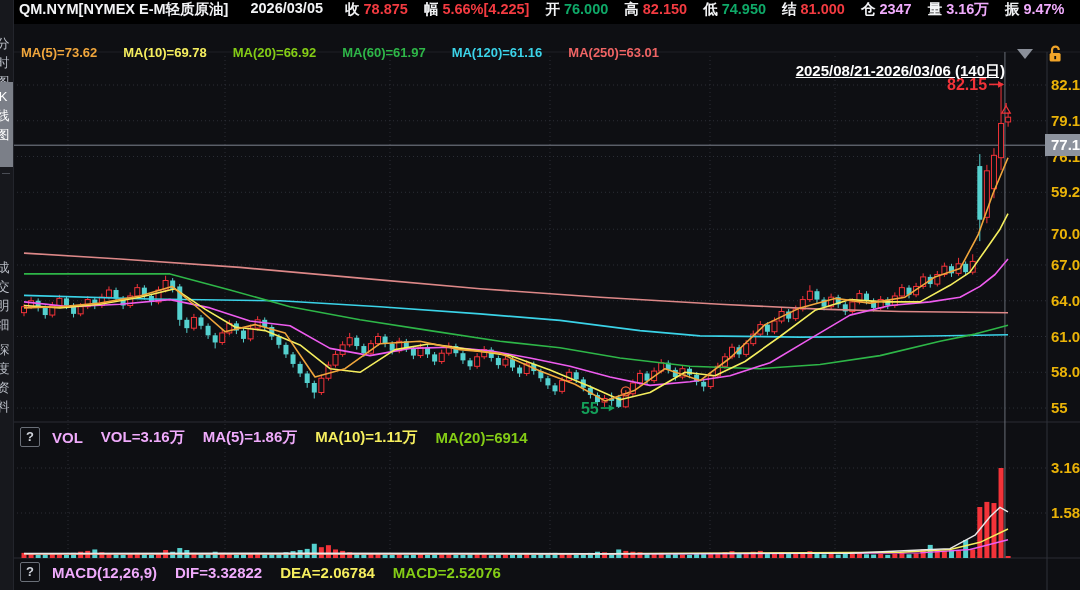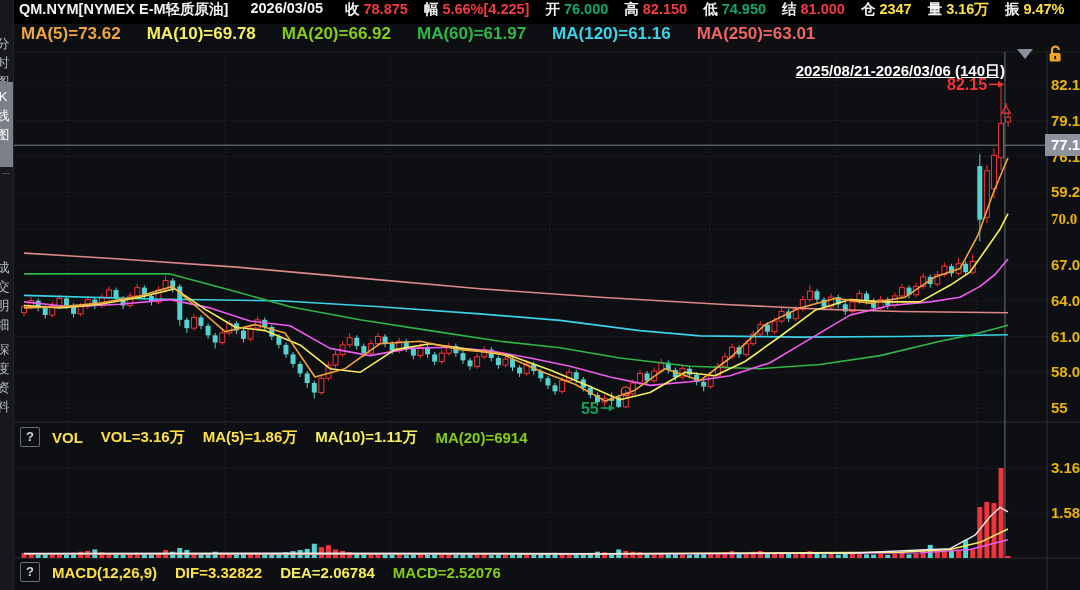--- a/index.html
+++ b/index.html
@@ -20,25 +20,25 @@
   
   #header{position:absolute;left:13px;top:0;width:1067px;height:24px;background:#000000;
           display:flex;align-items:flex-start;font-size:14.5px;font-weight:700;color:#f2f3f5;
           white-space:nowrap;z-index:4;}
   #header .sym{margin-left:6px;margin-right:22px;}
   #header .date{margin-right:22px;}
   .pair{margin-right:16px;}
   .pair .lab{color:#f2f3f5;margin-right:4px;}
   .v-red{color:#f33b41;}
   .v-green{color:#0fa968;}
-  .v-white{color:#fde047;}
+  .v-white{color:#f0abfc;}
 
   
-  #ma-row{position:absolute;left:13px;top:24px;width:1067px;height:28px;display:flex;
-          align-items:flex-start;font-size:17px;font-weight:600;white-space:nowrap;z-index:4;}
+  #ma-row{position:absolute;left:13px;top:32px;width:1067px;height:28px;display:flex;
+          align-items:flex-end;font-size:13px;font-weight:600;white-space:nowrap;z-index:4;}
   #ma-row .ma{margin-left:8px;margin-right:18px;}
   .c-ma5{color:#f0a63c;}
   .c-ma10{color:#f5ee5e;}
   .c-ma20{color:#84cc16;}
   .c-ma60{color:#2eb648;}
   .c-ma120{color:#3bd3e8;}
   .c-ma250{color:#ef6464;}
   #range-group{position:absolute;right:16px;top:26px;display:flex;align-items:center;z-index:6;}
   #range-text{color:#ffffff;font-size:15px;font-weight:600;text-decoration:underline;cursor:pointer;margin-top:36px;}
   #range-caret{width:0;height:0;border-left:8px solid transparent;border-right:8px solid transparent;
@@ -592,21 +592,21 @@
     <span class="seg c-ma10">DEA=2.06784</span>
     <span class="seg c-ma20">MACD=2.52076</span>
   </div>
 
   <div id="cur-price-box" style="top: 134.196px;">77.1</div>
 
 <div class="y-tick" style="top: 76px;">82.1</div>
     <div class="y-tick" style="top: 111.76px;">79.1</div>
     <div class="y-tick" style="top: 147.52px;">76.1</div>
     <div class="y-tick" style="top: 183.28px;">59.2</div>
-    <div class="y-tick" style="top: 211px; font-family: Liberation Serif, serif;">70.0</div>
+    <div class="y-tick" style="top: 225px;">70.0</div>
     <div class="y-tick" style="top: 255.992px;">67.0</div>
     <div class="y-tick" style="top: 291.752px;">64.0</div>
     <div class="y-tick" style="top: 327.512px;">61.0</div>
     <div class="y-tick" style="top: 363.272px;">58.0</div>
     <div class="y-tick" style="top: 399.032px;">55</div>
     <div class="y-tick" style="top: 459.003px;">3.16</div>
     <div class="y-tick" style="top: 504.002px;">1.58</div>
 
 </div>
 

